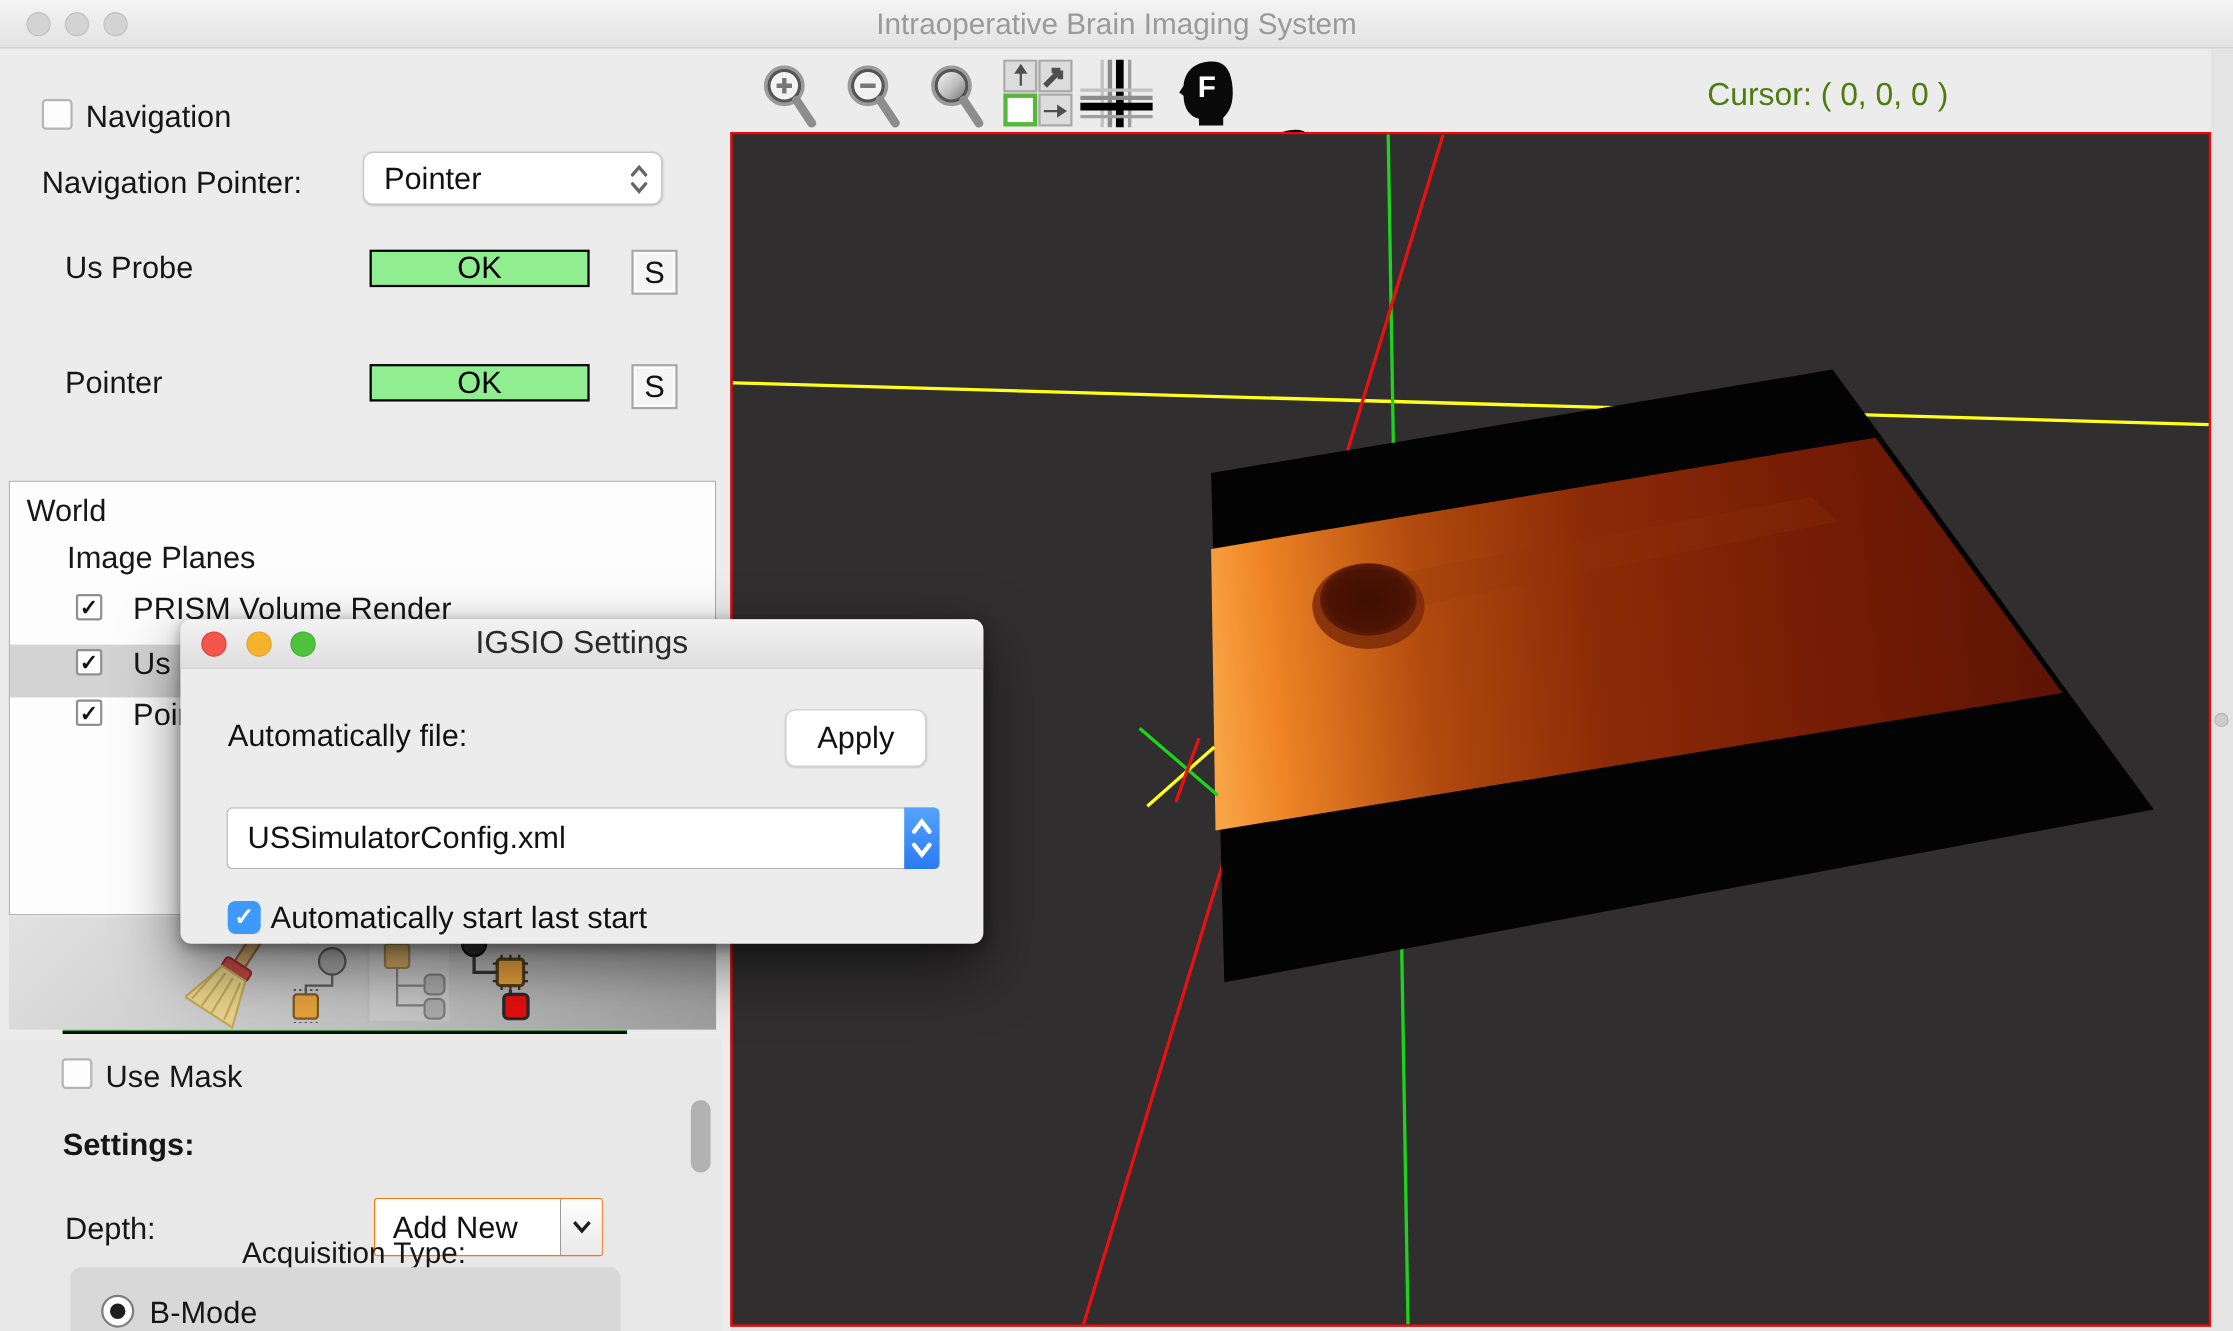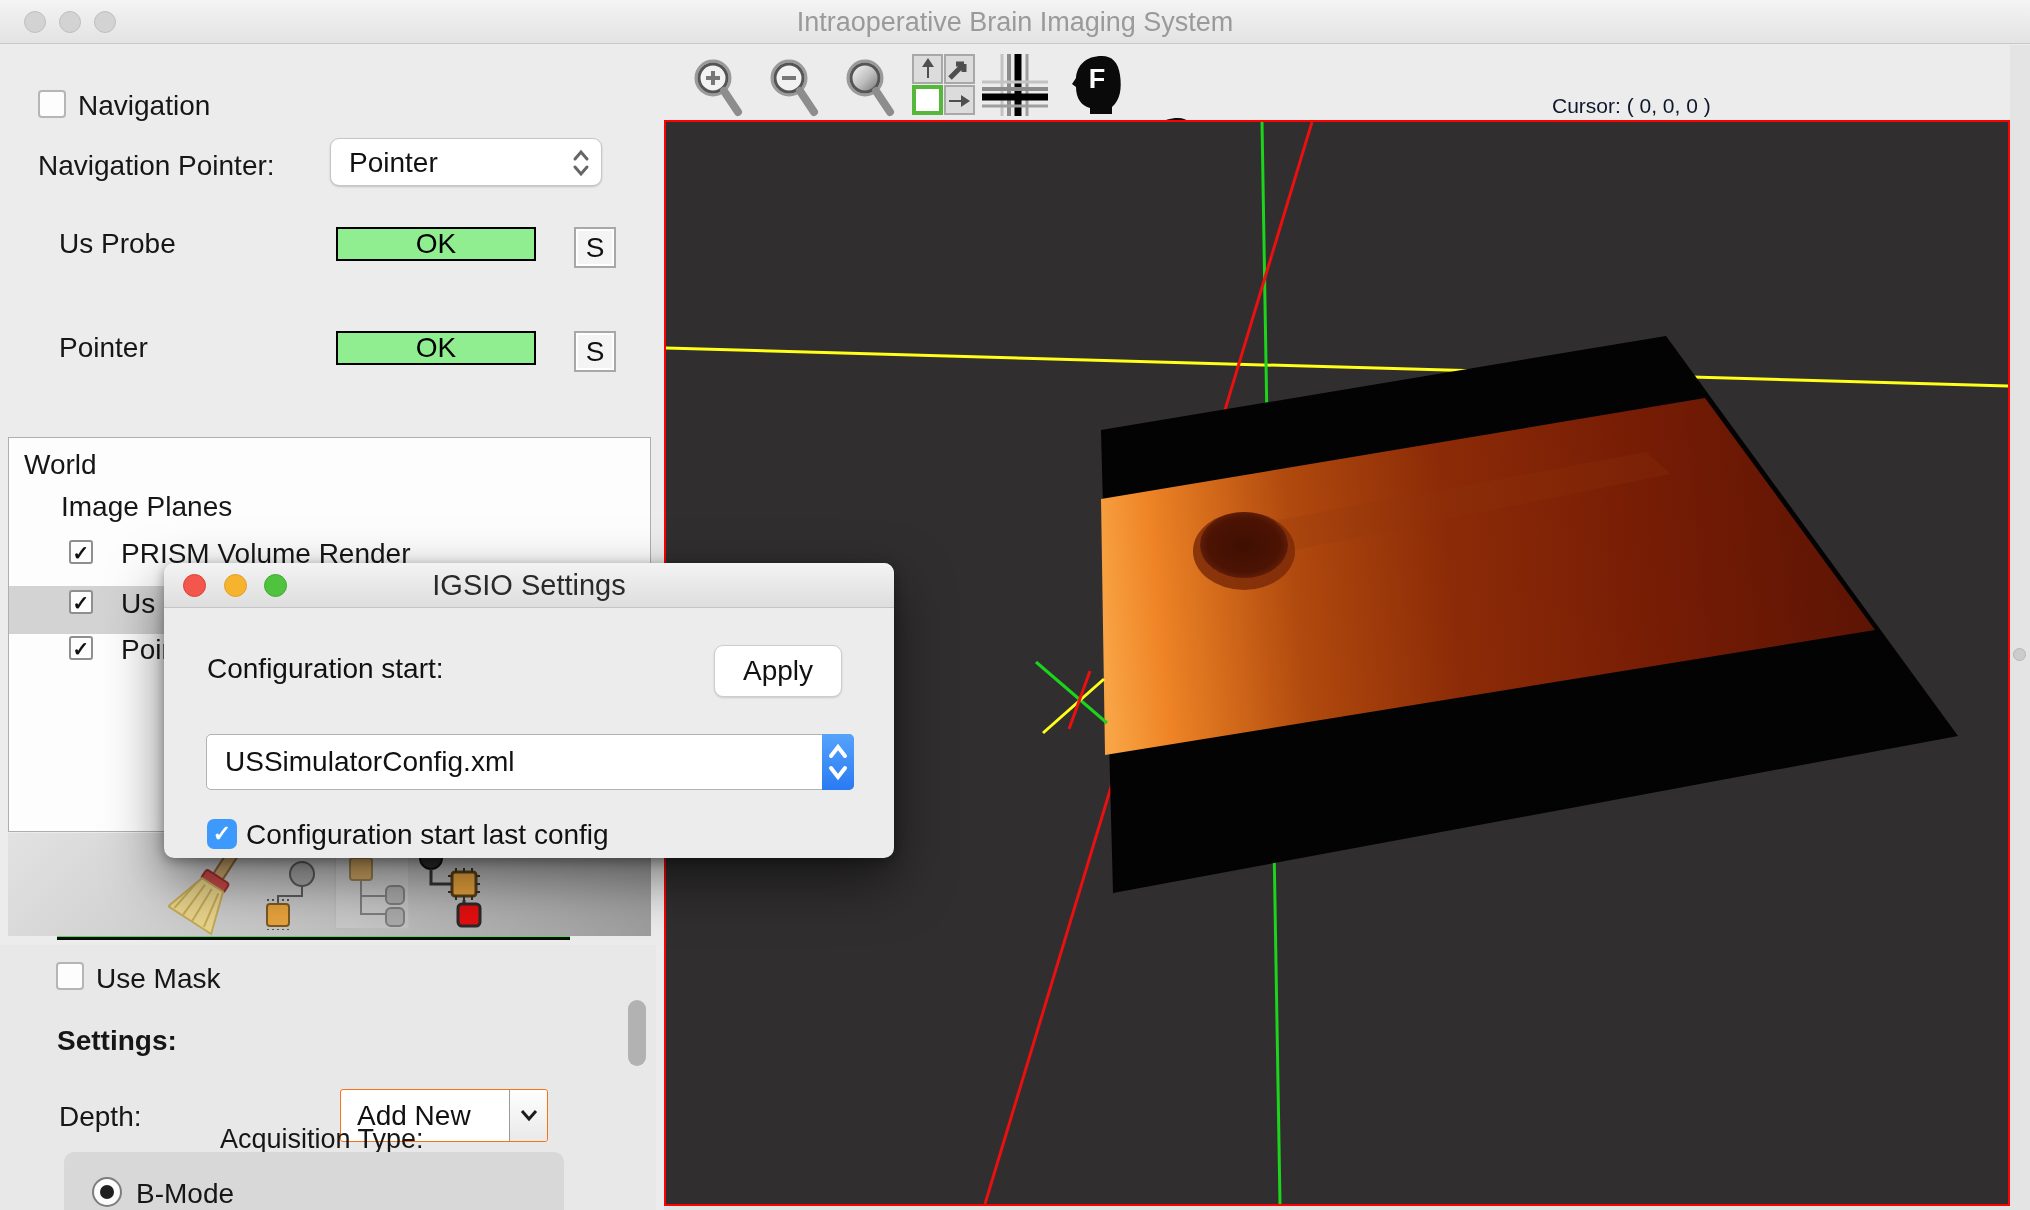--- a/index.html
+++ b/index.html
@@ -15,21 +15,21 @@
   
   #titlebar { left:0; top:0; width:2030px; height:44px;
     background:linear-gradient(#f4f4f4,#e3e3e3); border-bottom:1px solid #c8c8c8; }
   .tl-light { position:absolute; top:11px; width:22px; height:22px; border-radius:50%;
     background:#d3d3d3; border:1px solid #bfbfbf; }
   #win-title { left:0; top:0; width:2030px; height:44px; text-align:center;
     line-height:44px; font-size:27px; color:#9a9a9a; }
 
   
   .tool { position:absolute; top:54px; }
-  #cursor-label { left:1552px; top:70px; font-size:21px; color:#0f172a;margin-top:24px; }
+  #cursor-label { left:1552px; top:70px; font-size:29px; color:#4d7c0f; }
   .headwrap { position:relative; width:54px; height:62px; }
   .headwrap .letter { position:absolute; left:0; top:10px; width:54px; text-align:center;
     color:#fff; font-size:27px; font-weight:bold; }
 
   
   #viewport { left:664px; top:120px; width:1346px; height:1086px;
     background:#302e2f; border:2px solid #fe0100; z-index:10; }
   #right-gutter { left:2010px; top:45px; width:20px; height:1165px; background:#e4e4e4; }
   #gutter-dot { left:2013px; top:648px; width:13px; height:13px; border-radius:50%;
     background:#cccccc; border:1px solid #b5b5b5; }
@@ -379,26 +379,26 @@
 <div class="label" id="bmode-label">B-Mode</div>
 <div class="abs" id="scroll-thumb"></div>
 
 <div class="abs" id="dialog">
   <div id="dlg-titlebar">
     <span class="dlg-light" id="dlg-red"></span>
     <span class="dlg-light" id="dlg-yellow"></span>
     <span class="dlg-light" id="dlg-green"></span>
   </div>
   <div id="dlg-title">IGSIO Settings</div>
-  <div id="cfg-label">Configuration start:</div>
+  <div id="cfg-label">Automatically file:</div>
   <div id="apply-btn">Apply</div>
   <div id="cfg-combo">
     <span class="val">USSimulatorConfig.xml</span>
     <span id="cfg-stepper">
       <svg width="32" height="56" viewBox="0 0 32 56">
         <path d="M9 22 L16 13 L23 22" stroke="#fff" stroke-width="4" fill="none" stroke-linecap="round"></path>
         <path d="M9 34 L16 43 L23 34" stroke="#fff" stroke-width="4" fill="none" stroke-linecap="round"></path>
       </svg>
     </span>
   </div>
   <span id="auto-cb"></span>
-  <div id="auto-label">Configuration start last config</div>
+  <div id="auto-label">Automatically start last start</div>
 </div>
 
 </body></html>

